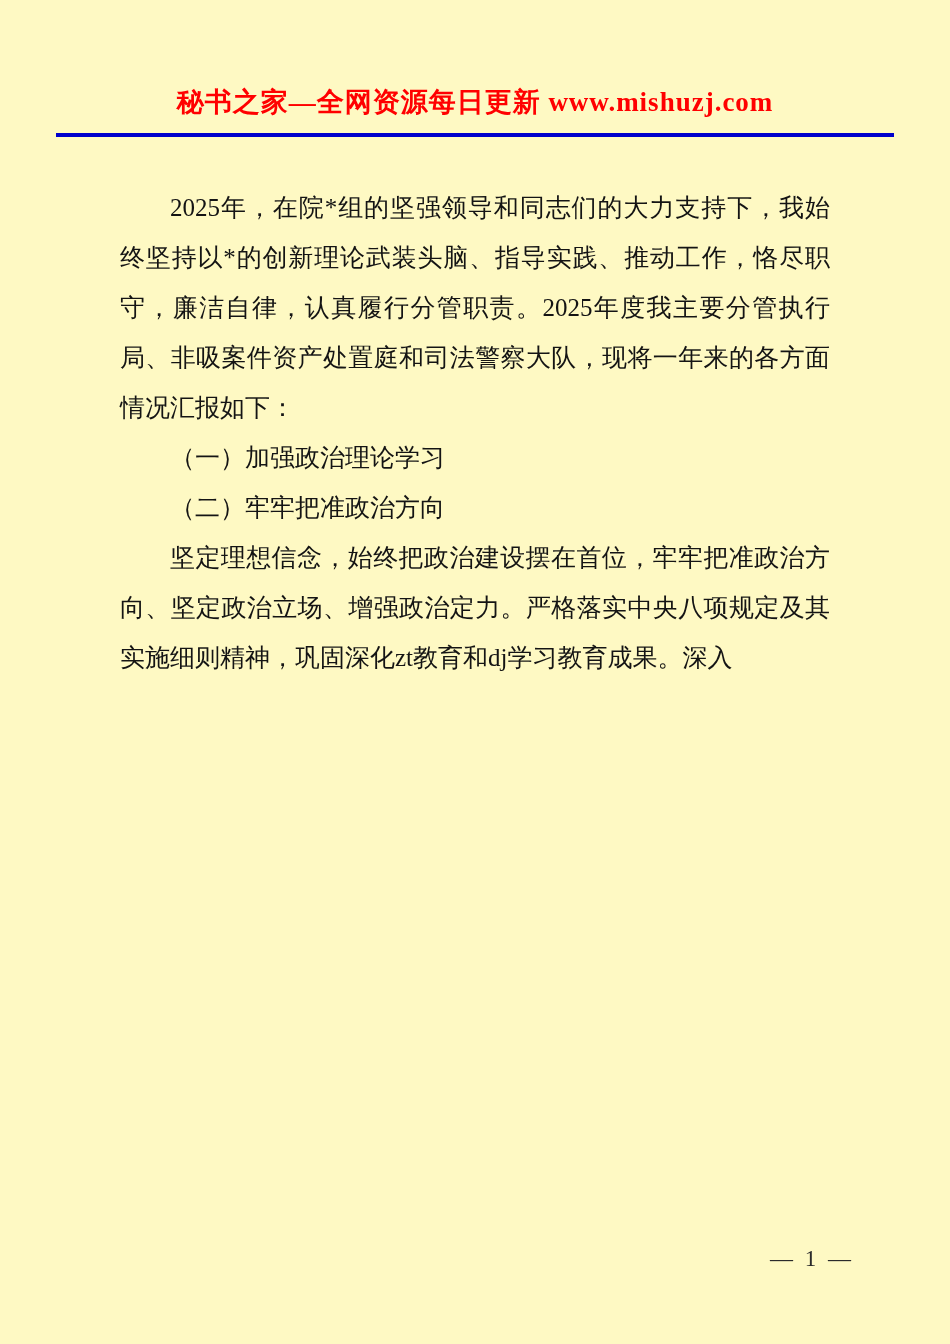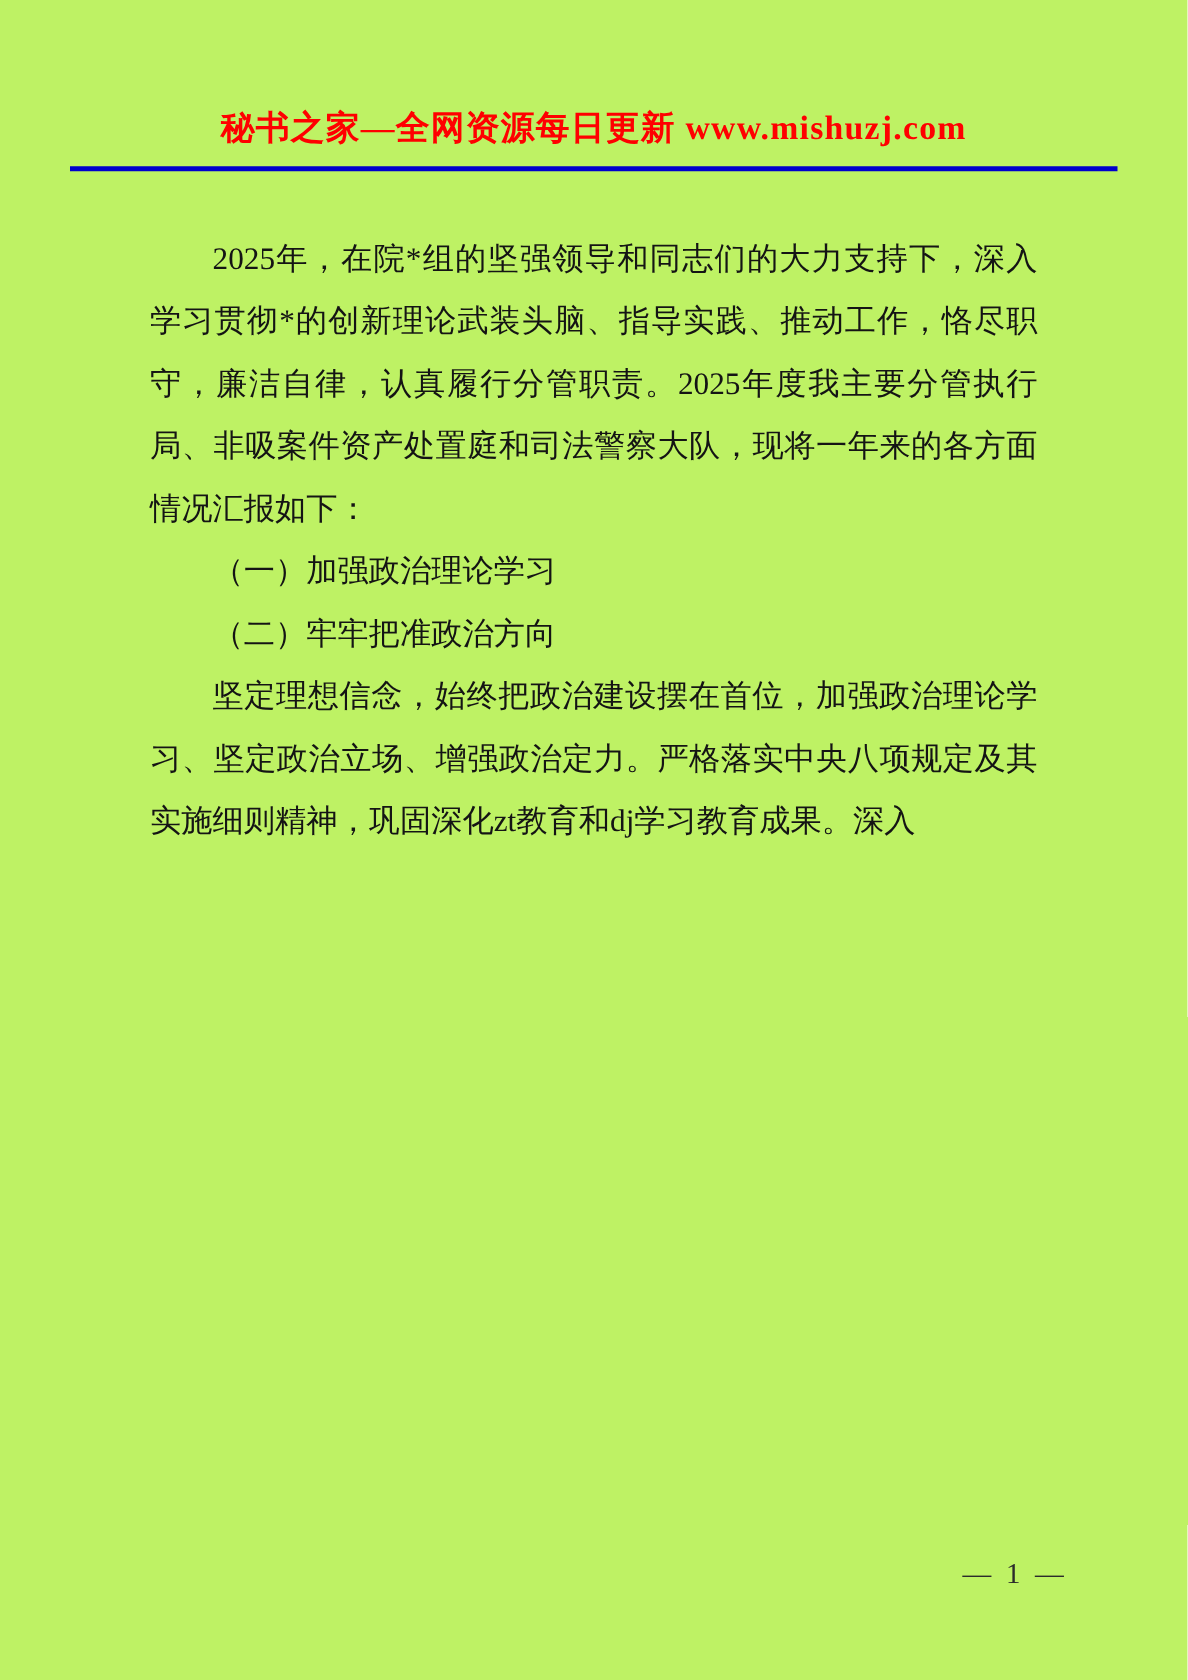--- a/index.html
+++ b/index.html
@@ -5,21 +5,21 @@
   html, body {
     margin: 0;
     padding: 0;
     background: #ffffff;
   }
   .page {
     position: relative;
     width: 950px;
     height: 1344px;
     margin: 0 auto;
-    background: #bef264;
+    background: #fef9c3;
     box-sizing: border-box;
     font-family: "Liberation Serif", "DejaVu Serif", serif;
     overflow: hidden;
   }
   .site-header {
     margin-top: 84px;
     text-align: center;
   }
   .site-header-text {
     color: #ff0000;
@@ -76,21 +76,21 @@
 <div class="page">
 
   <div class="site-header">
     <span class="site-header-text" style="color: rgb(255, 0, 0);">秘书之家—全网资源每日更新 www.mishuzj.com</span>
   </div>
 
   <div class="header-rule" style="background: rgb(0, 0, 204);"></div>
 
 
   <div class="doc-body" id="doc-body">
-      <p class="para body">2025年，在院*组的坚强领导和同志们的大力支持下，深入学习贯彻*的创新理论武装头脑、指导实践、推动工作，恪尽职守，廉洁自律，认真履行分管职责。2025年度我主要分管执行局、非吸案件资产处置庭和司法警察大队，现将一年来的各方面情况汇报如下：</p>
+      <p class="para body">2025年，在院*组的坚强领导和同志们的大力支持下，我始终坚持以*的创新理论武装头脑、指导实践、推动工作，恪尽职守，廉洁自律，认真履行分管职责。2025年度我主要分管执行局、非吸案件资产处置庭和司法警察大队，现将一年来的各方面情况汇报如下：</p>
       <p class="para heading2">（一）加强政治理论学习</p>
       <p class="para heading2">（二）牢牢把准政治方向</p>
-      <p class="para body">坚定理想信念，始终把政治建设摆在首位，加强政治理论学习、坚定政治立场、增强政治定力。严格落实中央八项规定及其实施细则精神，巩固深化zt教育和dj学习教育成果。深入</p>
+      <p class="para body">坚定理想信念，始终把政治建设摆在首位，牢牢把准政治方向、坚定政治立场、增强政治定力。严格落实中央八项规定及其实施细则精神，巩固深化zt教育和dj学习教育成果。深入</p>
     </div>
 
   <div class="page-number">— 1 —</div>
 
 </div>
 
 </body></html>

